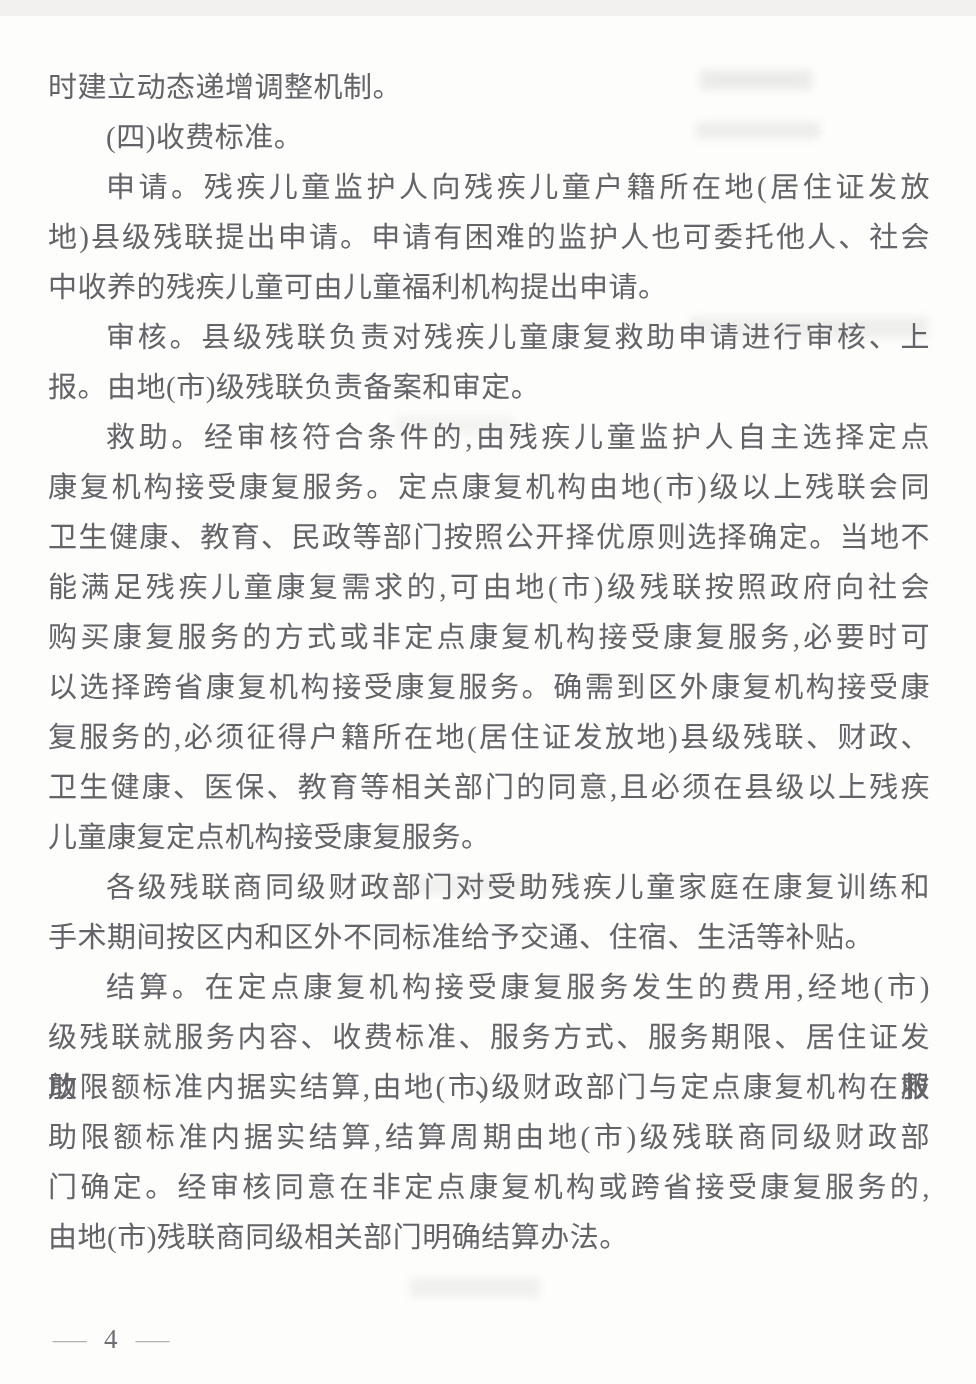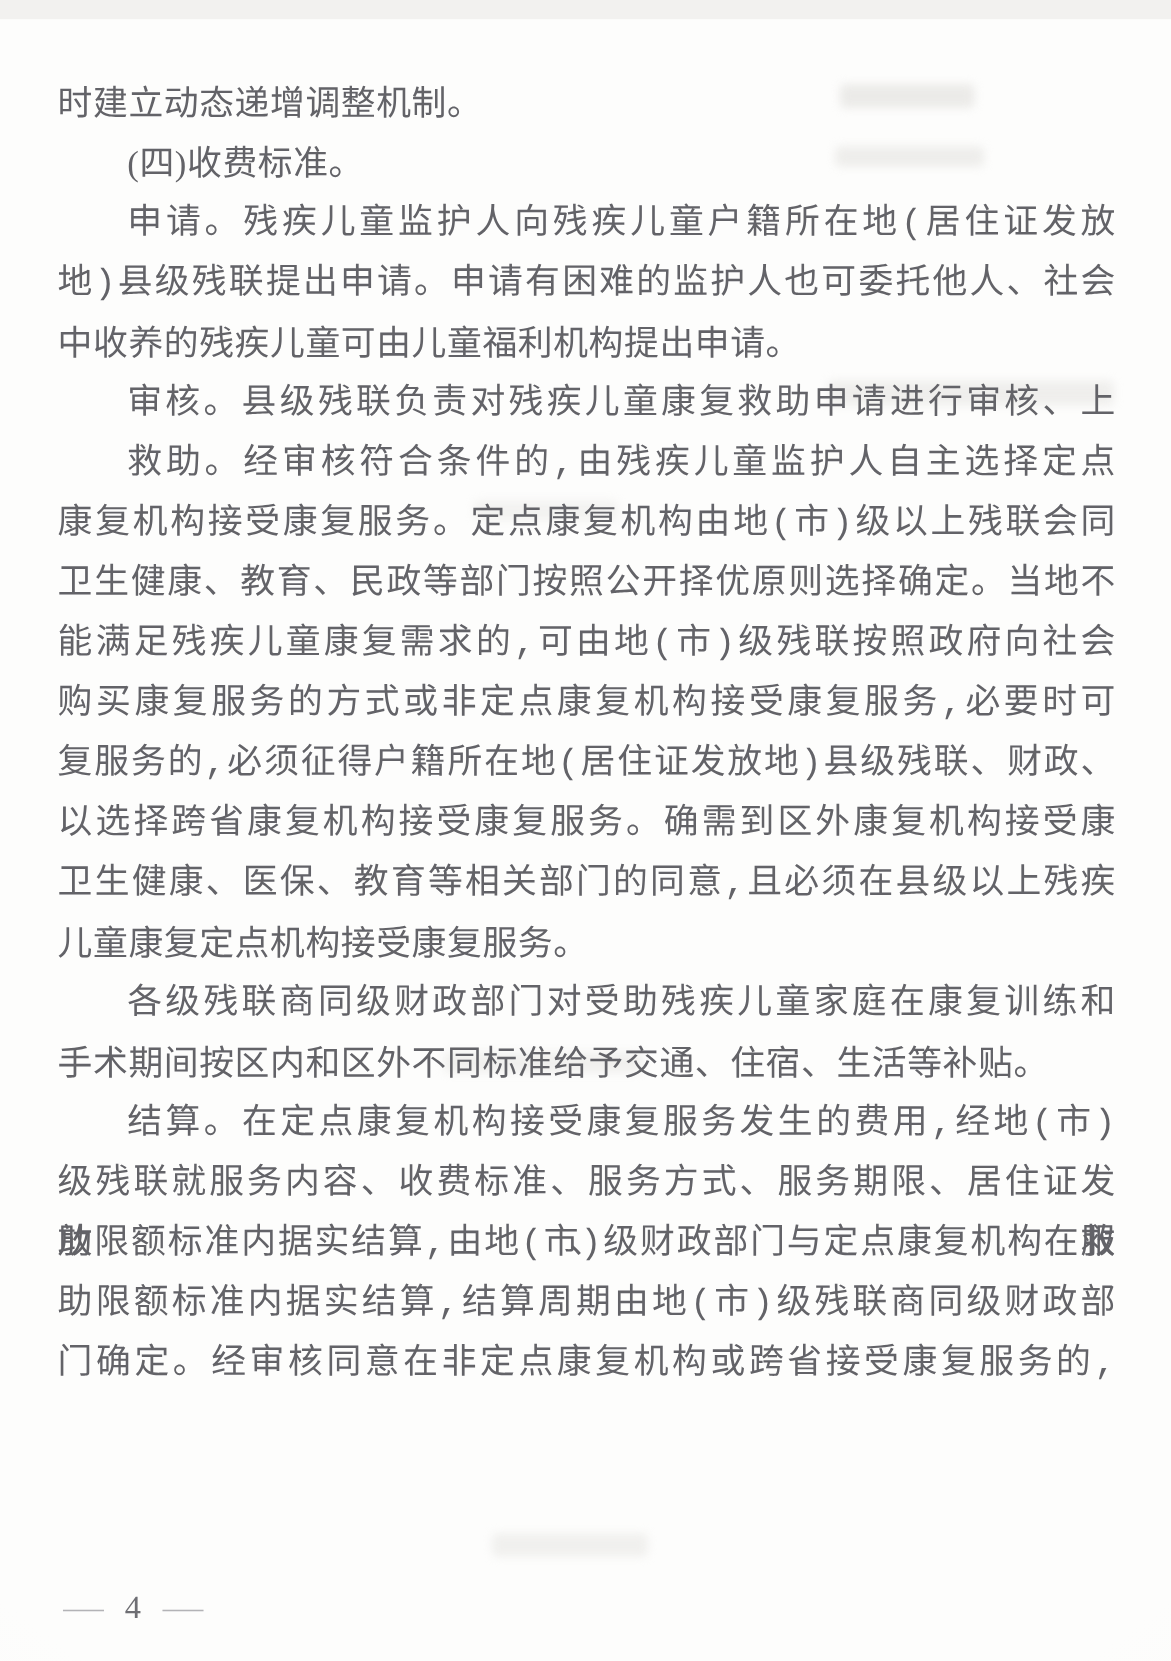--- a/index.html
+++ b/index.html
@@ -31,21 +31,20 @@
     color: #636368;
     letter-spacing: 0.5px;
     white-space: nowrap;
     text-rendering: optimizeLegibility;
   }
   .line.justify {
     white-space: normal;
     text-align: justify;
     text-align-last: justify;
     text-justify: inter-character;
-    font-family: Liberation Mono, monospace;
   }
   .line.indent {
     text-indent: 2em;
   }
   
   .footer {
     position: absolute;
     left: 56px;
     top: 1305px;
     height: 36px;
@@ -92,36 +91,38 @@
   <div class="smudge s5"></div>
   <div class="smudge s6"></div>
 
   <div class="doc-body" id="doc-body">
       <div class="line">时建立动态递增调整机制。</div>
       <div class="line indent">(四)收费标准。</div>
       <div class="line justify indent">申请。残疾儿童监护人向残疾儿童户籍所在地(居住证发放</div>
       <div class="line justify">地)县级残联提出申请。申请有困难的监护人也可委托他人、社会</div>
       <div class="line">中收养的残疾儿童可由儿童福利机构提出申请。</div>
       <div class="line justify indent">审核。县级残联负责对残疾儿童康复救助申请进行审核、上</div>
+      <div class="line">报。由地(市)级残联负责备案和审定。</div>
       <div class="line justify indent">救助。经审核符合条件的,由残疾儿童监护人自主选择定点</div>
       <div class="line justify">康复机构接受康复服务。定点康复机构由地(市)级以上残联会同</div>
       <div class="line justify">卫生健康、教育、民政等部门按照公开择优原则选择确定。当地不</div>
       <div class="line justify">能满足残疾儿童康复需求的,可由地(市)级残联按照政府向社会</div>
       <div class="line justify">购买康复服务的方式或非定点康复机构接受康复服务,必要时可</div>
+      <div class="line justify">以选择跨省康复机构接受康复服务。确需到区外康复机构接受康</div>
       <div class="line justify">复服务的,必须征得户籍所在地(居住证发放地)县级残联、财政、</div>
-      <div class="line justify">以选择跨省康复机构接受康复服务。确需到区外康复机构接受康</div>
       <div class="line justify">卫生健康、医保、教育等相关部门的同意,且必须在县级以上残疾</div>
       <div class="line">儿童康复定点机构接受康复服务。</div>
       <div class="line justify indent">各级残联商同级财政部门对受助残疾儿童家庭在康复训练和</div>
       <div class="line">手术期间按区内和区外不同标准给予交通、住宿、生活等补贴。</div>
       <div class="line justify indent">结算。在定点康复机构接受康复服务发生的费用,经地(市)</div>
       <div class="line justify">级残联就服务内容、收费标准、服务方式、服务期限、居住证发放、服</div>
       <div class="line justify">助限额标准内据实结算,由地(市)级财政部门与定点康复机构在救</div>
       <div class="line justify">助限额标准内据实结算,结算周期由地(市)级残联商同级财政部</div>
       <div class="line justify">门确定。经审核同意在非定点康复机构或跨省接受康复服务的,</div>
+      <div class="line">由地(市)残联商同级相关部门明确结算办法。</div>
     </div>
 
   <div class="footer">
     <span class="dash">—</span>
     <span class="num">4</span>
     <span class="dash">—</span>
   </div>
 
 </div>
 

